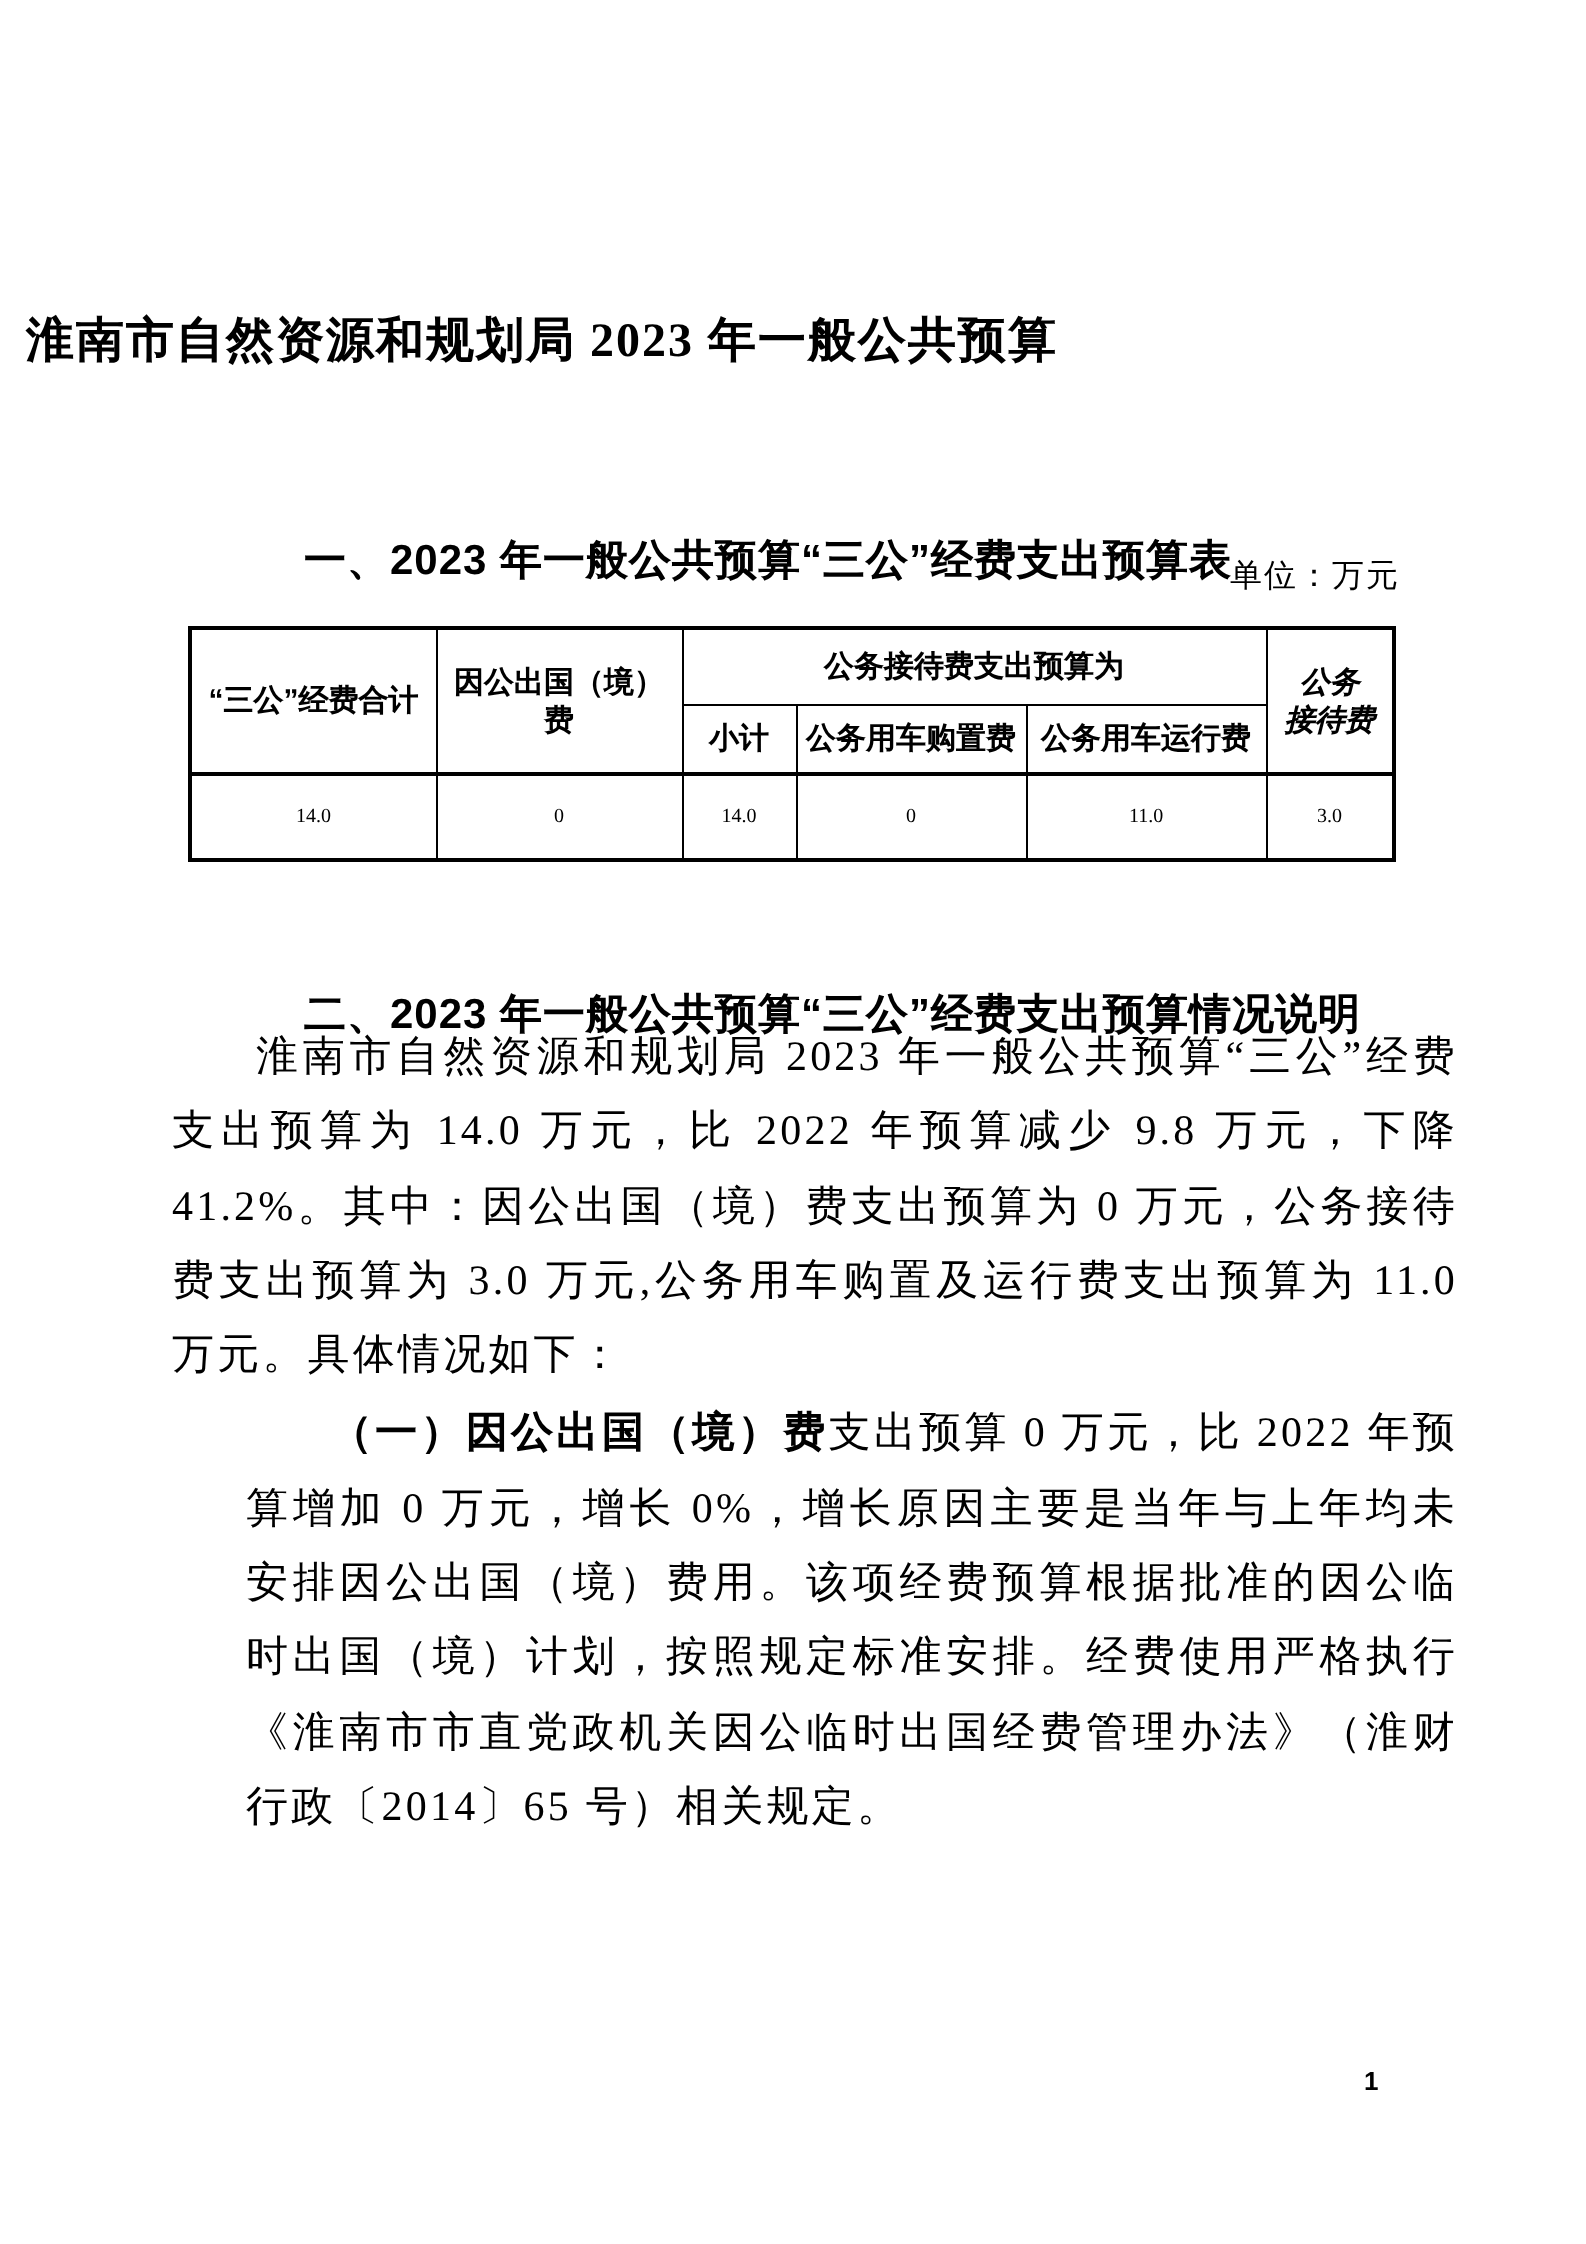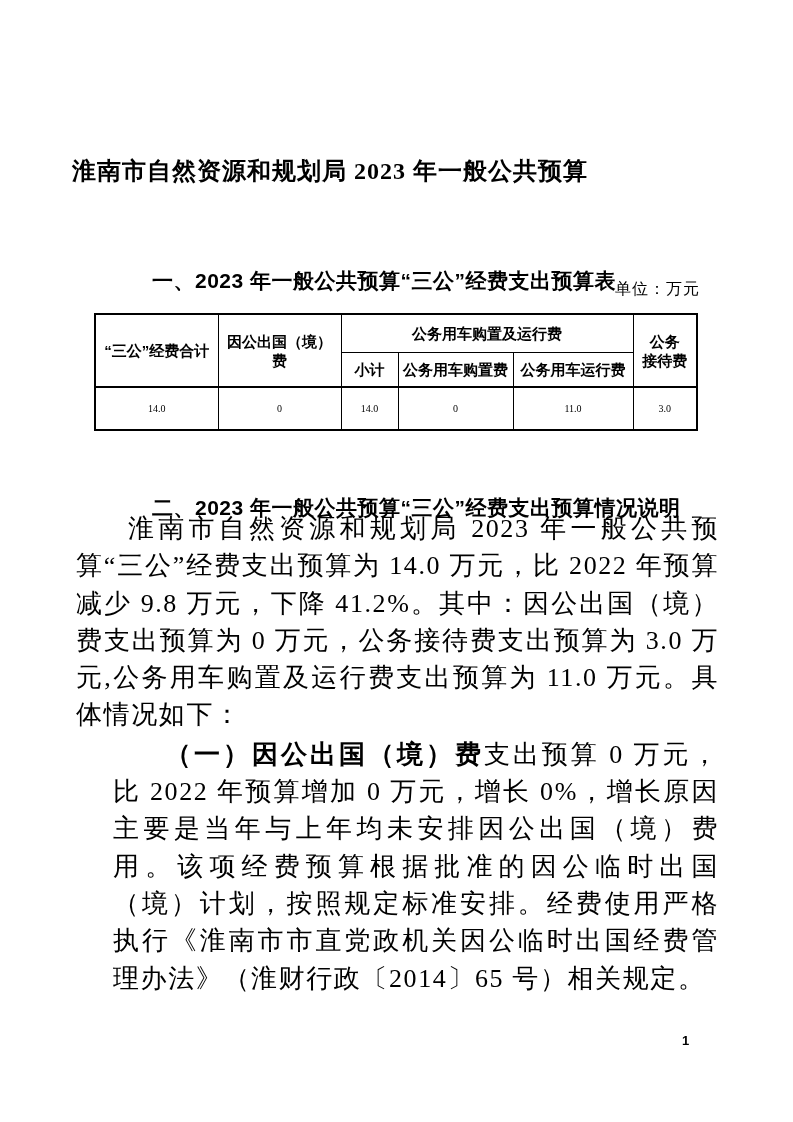--- a/index.html
+++ b/index.html
@@ -16,23 +16,23 @@
     overflow: hidden;
   }
   .page {
     position: absolute;
     inset: 0;
     background: #ffffff;
   }
   .doc-title {
     position: absolute;
     top: 134px;
-    left: 0;
+    left: 13px;
     width: 660px;
-    text-align: center;
+    text-align: left;
     font-size: 24px;
     font-weight: bold;
     line-height: 43px;
     letter-spacing: 1px;
     font-family: "Liberation Serif", serif;
   }
   .doc-title span { display: block; }
   .sec-heading {
     position: absolute;
     left: 152px;
@@ -77,27 +77,27 @@
   }
   table.budget tr.hdr1 th { height: 37px; }
   table.budget tr.hdr2 th { height: 33px; }
   table.budget tr.data td {
     height: 41px;
     font-size: 10px;
     font-family: "Liberation Serif", serif;
     border-top: 2px solid #000;
     margin-top: 24px;
   }
-  .reception span { display: block; }
+  .reception span { display: block; font-style: italic; }
   .body-text {
     position: absolute;
     top: 510px;
-    left: 76px;
+    left: 86px;
     width: 643px;
-    font-size: 26px;
+    font-size: 21px;
     line-height: 37.3px;
     letter-spacing: 1.6px;
     text-align: justify;
   }
   .body-text p {
     margin: 0;
     text-indent: 2em;
   }
   .body-text p.p2 { margin-top: 2px; margin-left: 37px; }
   .para-lead { font-weight: bold; }
@@ -129,21 +129,21 @@
       <col style="width:123px">
       <col style="width:57px">
       <col style="width:115px">
       <col style="width:120px">
       <col style="width:64px">
     </colgroup>
     <tbody>
       <tr class="hdr1">
         <th rowspan="2">“三公”经费合计</th>
         <th rowspan="2">因公出国（境）费</th>
-        <th colspan="3">公务用车购置及运行费</th>
+        <th colspan="3">公务接待费支出预算为</th>
         <th rowspan="2" class="reception">
           <span>公务</span>
           <span>接待费</span>
         </th>
       </tr>
       <tr class="hdr2">
         <th>小计</th>
         <th>公务用车购置费</th>
         <th>公务用车运行费</th>
       </tr>

